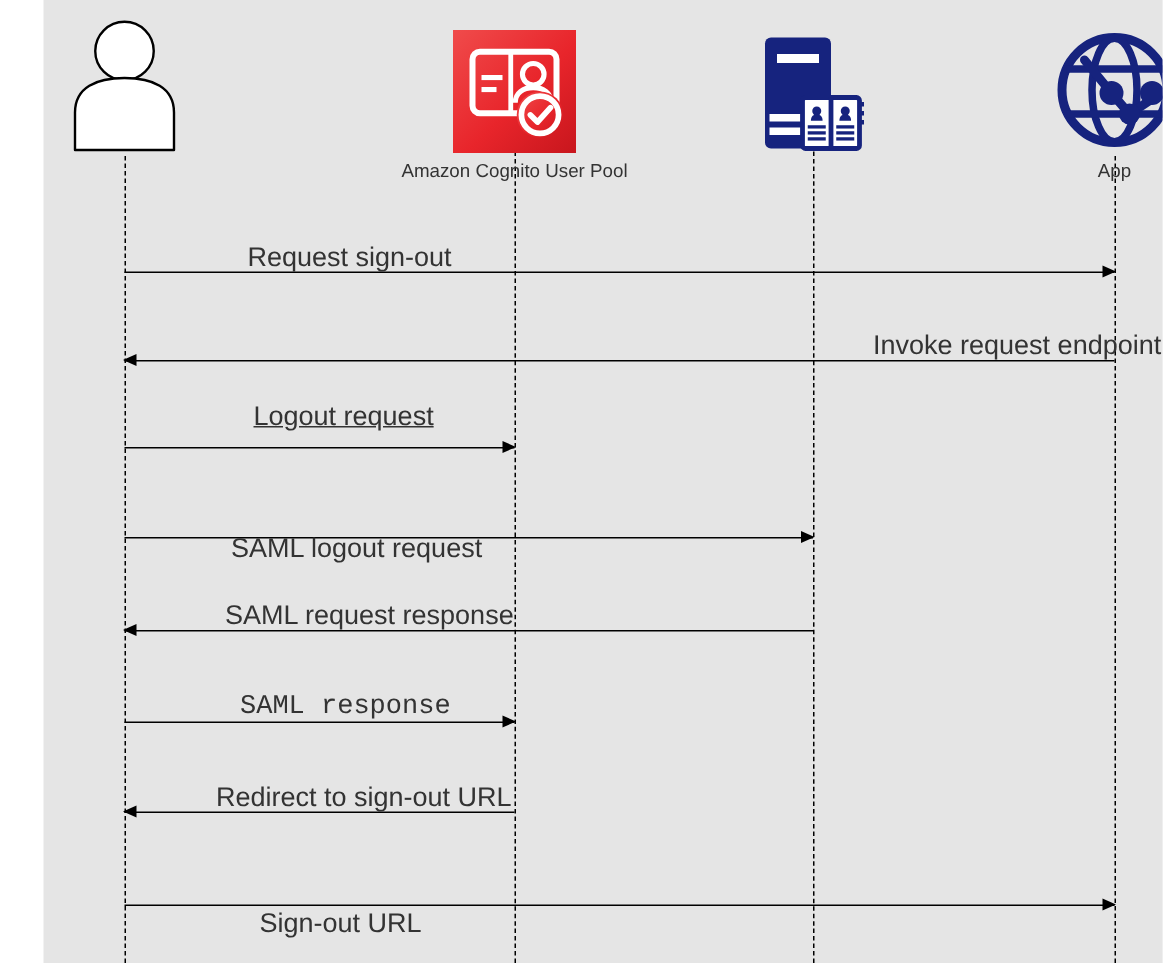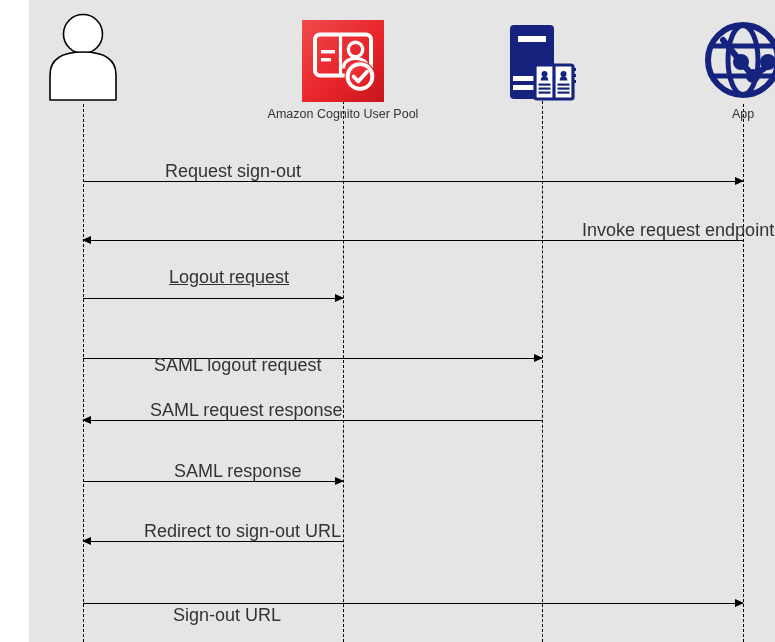--- a/index.html
+++ b/index.html
@@ -198,21 +198,21 @@
   <div class="msg-label" style="left:125px; top:358px;">SAML logout request</div>
 
   <div class="msg to-left" style="left:54px; top:420px; width:459px;">
     <span class="head"></span>
   </div>
   <div class="msg-label" style="left:121px; top:403px;">SAML request response</div>
 
   <div class="msg to-right" style="left:54px; top:481px; width:260px;">
     <span class="head"></span>
   </div>
-  <div class="msg-label" style="left:145px; top:464px;">SAML response</div>
+  <div class="msg-label" style="left:131px; top:464px;font-family:Liberation Mono, monospace;">SAML response</div>
 
   <div class="msg to-left" style="left:54px; top:541px; width:260px;">
     <span class="head"></span>
   </div>
   <div class="msg-label" style="left:115px; top:524px;text-align:center;">Redirect to sign-out URL</div>
 
   <div class="msg to-right" style="left:54px; top:603px; width:660px;">
     <span class="head"></span>
   </div>
   <div class="msg-label" style="left:144px; top:608px;">Sign-out URL</div>

